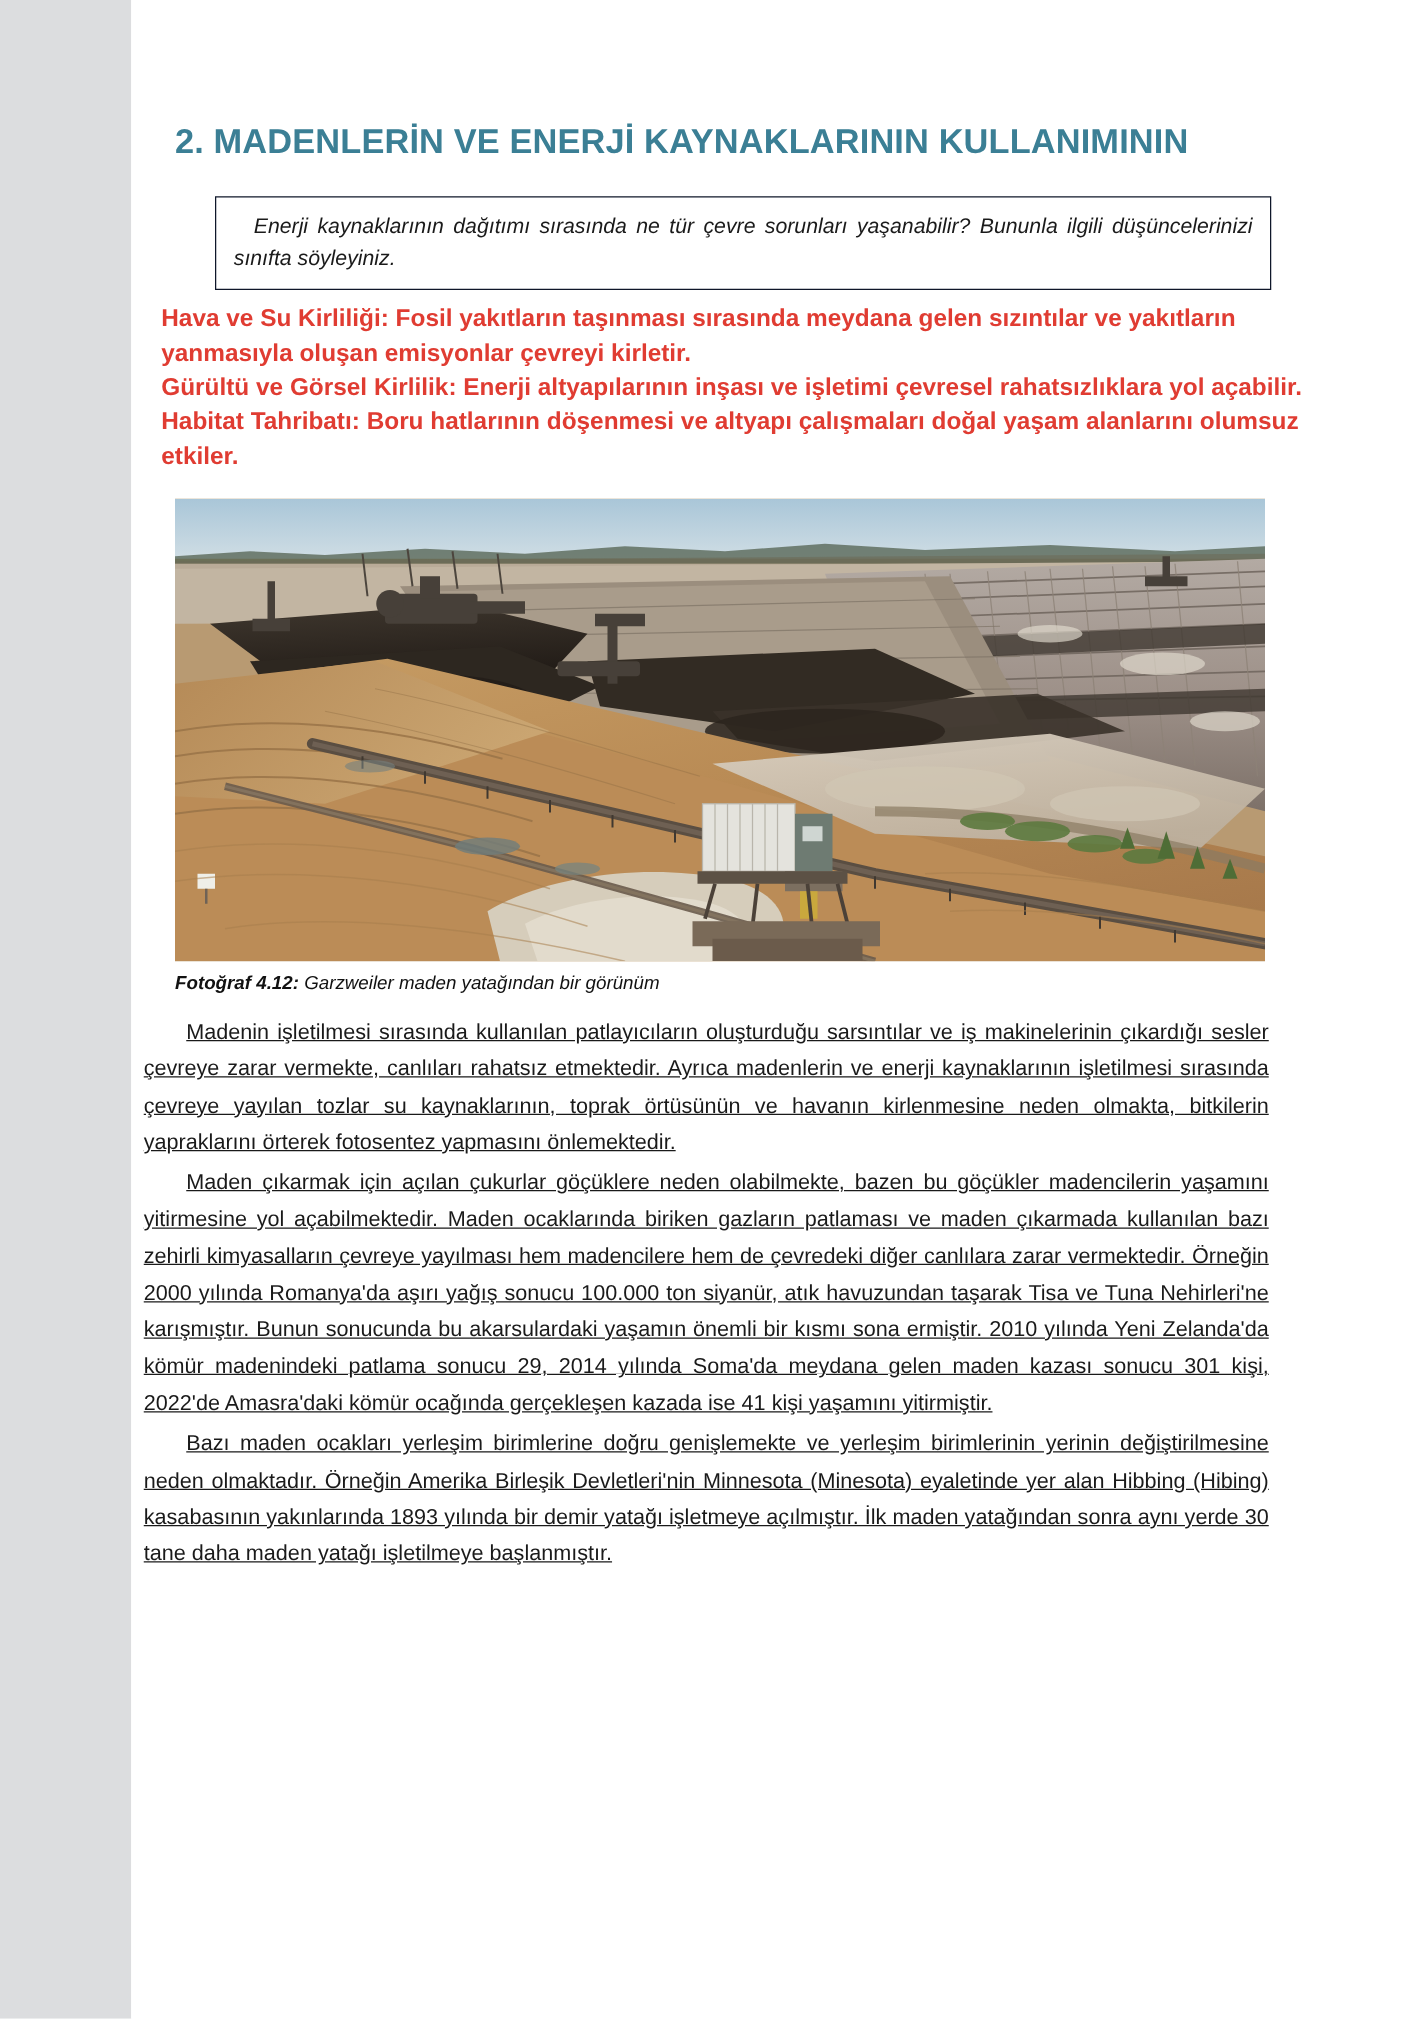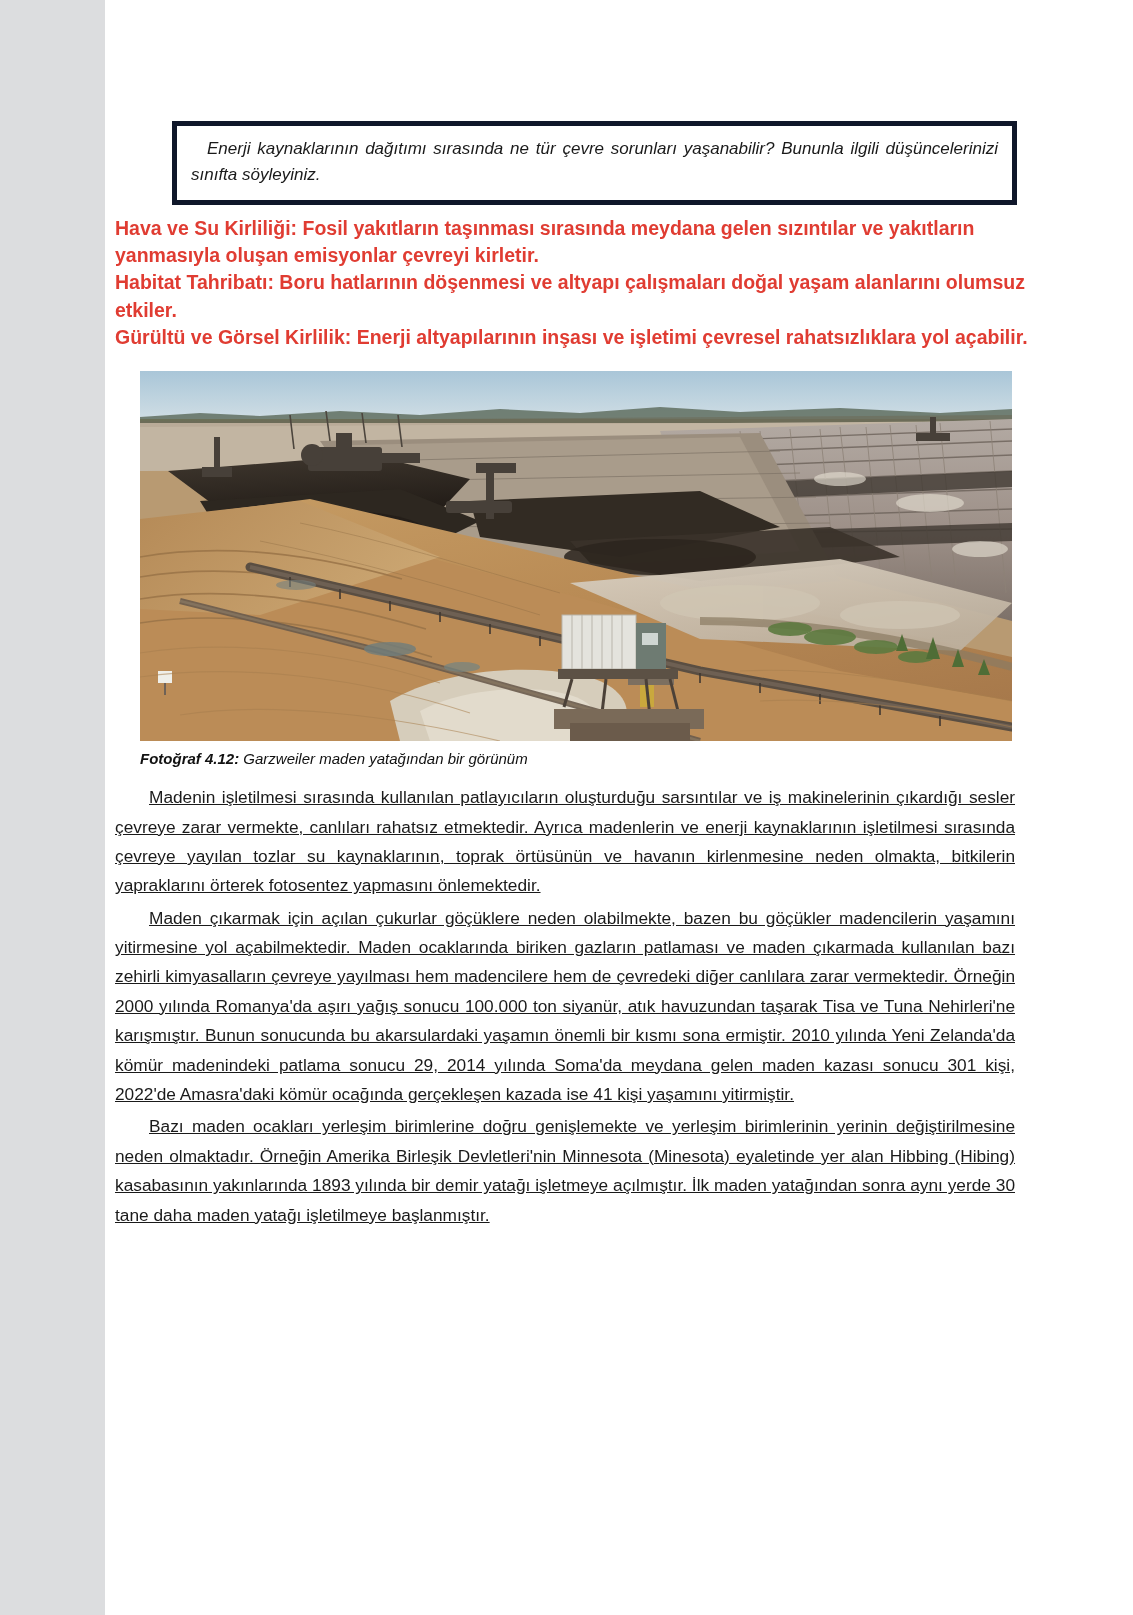--- a/index.html
+++ b/index.html
@@ -78,39 +78,39 @@
     width: 845px;
   }
   .prep-title {
     color: #1a5fa8;
     font-size: 17.5px;
     font-weight: bold;
     font-style: italic;
     margin: 0 0 6px 0;
   }
   .prep-box {
-    border: 5px solid #0f172a;
+    border: 1px solid #0f172a;
     background: #ffffff;
     padding: 10px 14px 12px 14px;
     box-sizing: border-box;
     width: 845px;
   }
   .prep-text {
     font-size: 17px;
     font-style: italic;
     line-height: 1.52;
     color: #1a1a1a;
     margin: 0;
     text-indent: 16px;
     text-align: justify;
   }
 
   
   .answer-block {
-    margin: 10px 0 0 0;
+    margin: 10px 0 0 14px;
     width: 935px;
   }
   .answer-line {
     color: #e03c32;
     font-size: 19.5px;
     font-weight: bold;
     line-height: 1.40;
     margin: 0;
   }
 
@@ -164,32 +164,33 @@
 </head>
 <body>
 
 <div class="gutter-band"></div>
 <div class="gutter-band-inner"></div>
 
 <div class="page">
   <div class="content">
 
     <h1 class="section-heading">
+      <span class="first-line">2. MADENLERİN VE ENERJİ KAYNAKLARININ KULLANIMININ</span>
     </h1>
 
     <div class="prep-wrap">
       <div class="prep-box">
         <p class="prep-text">Enerji kaynaklarının dağıtımı sırasında ne tür çevre sorunları yaşanabilir? Bununla ilgili düşüncelerinizi sınıfta söyleyiniz.</p>
       </div>
     </div>
 
     <div class="answer-block">
       <p class="answer-line">Hava ve Su Kirliliği: Fosil yakıtların taşınması sırasında meydana gelen sızıntılar ve yakıtların yanmasıyla oluşan emisyonlar çevreyi kirletir.</p>
+      <p class="answer-line">Gürültü ve Görsel Kirlilik: Enerji altyapılarının inşası ve işletimi çevresel rahatsızlıklara yol açabilir.</p>
       <p class="answer-line">Habitat Tahribatı: Boru hatlarının döşenmesi ve altyapı çalışmaları doğal yaşam alanlarını olumsuz etkiler.</p>
-      <p class="answer-line">Gürültü ve Görsel Kirlilik: Enerji altyapılarının inşası ve işletimi çevresel rahatsızlıklara yol açabilir.</p>
     </div>
 
     <div class="photo-frame">
       <svg width="872" height="370" viewBox="0 0 872 370" preserveAspectRatio="none">
         <defs>
           <linearGradient id="sky" x1="0" y1="0" x2="0" y2="1">
             <stop offset="0%" stop-color="#a9c6d8"></stop>
             <stop offset="100%" stop-color="#cfdde4"></stop>
           </linearGradient>
           <linearGradient id="terrRight" x1="0" y1="0" x2="0" y2="1">

